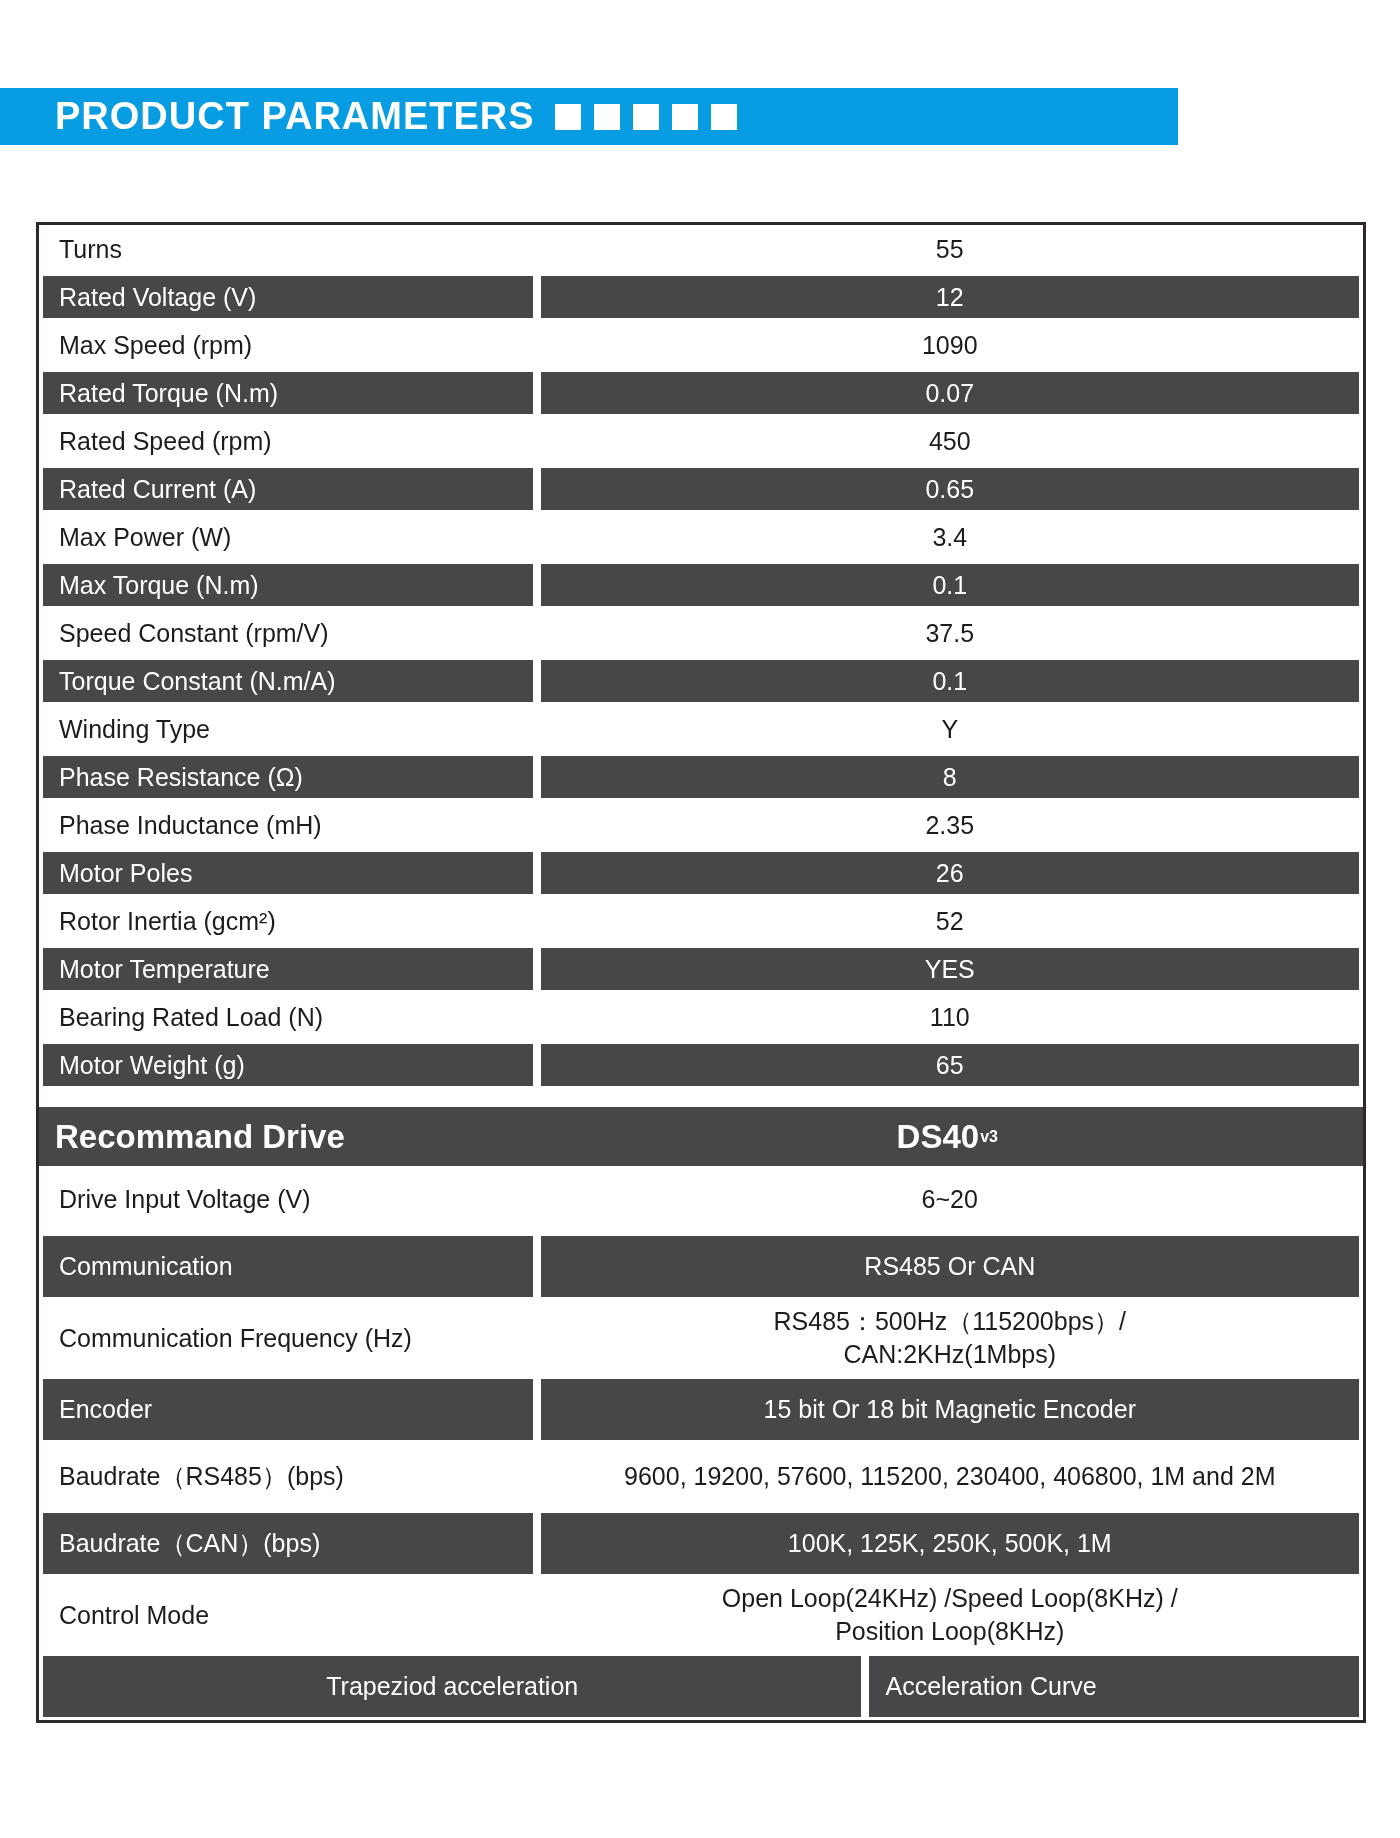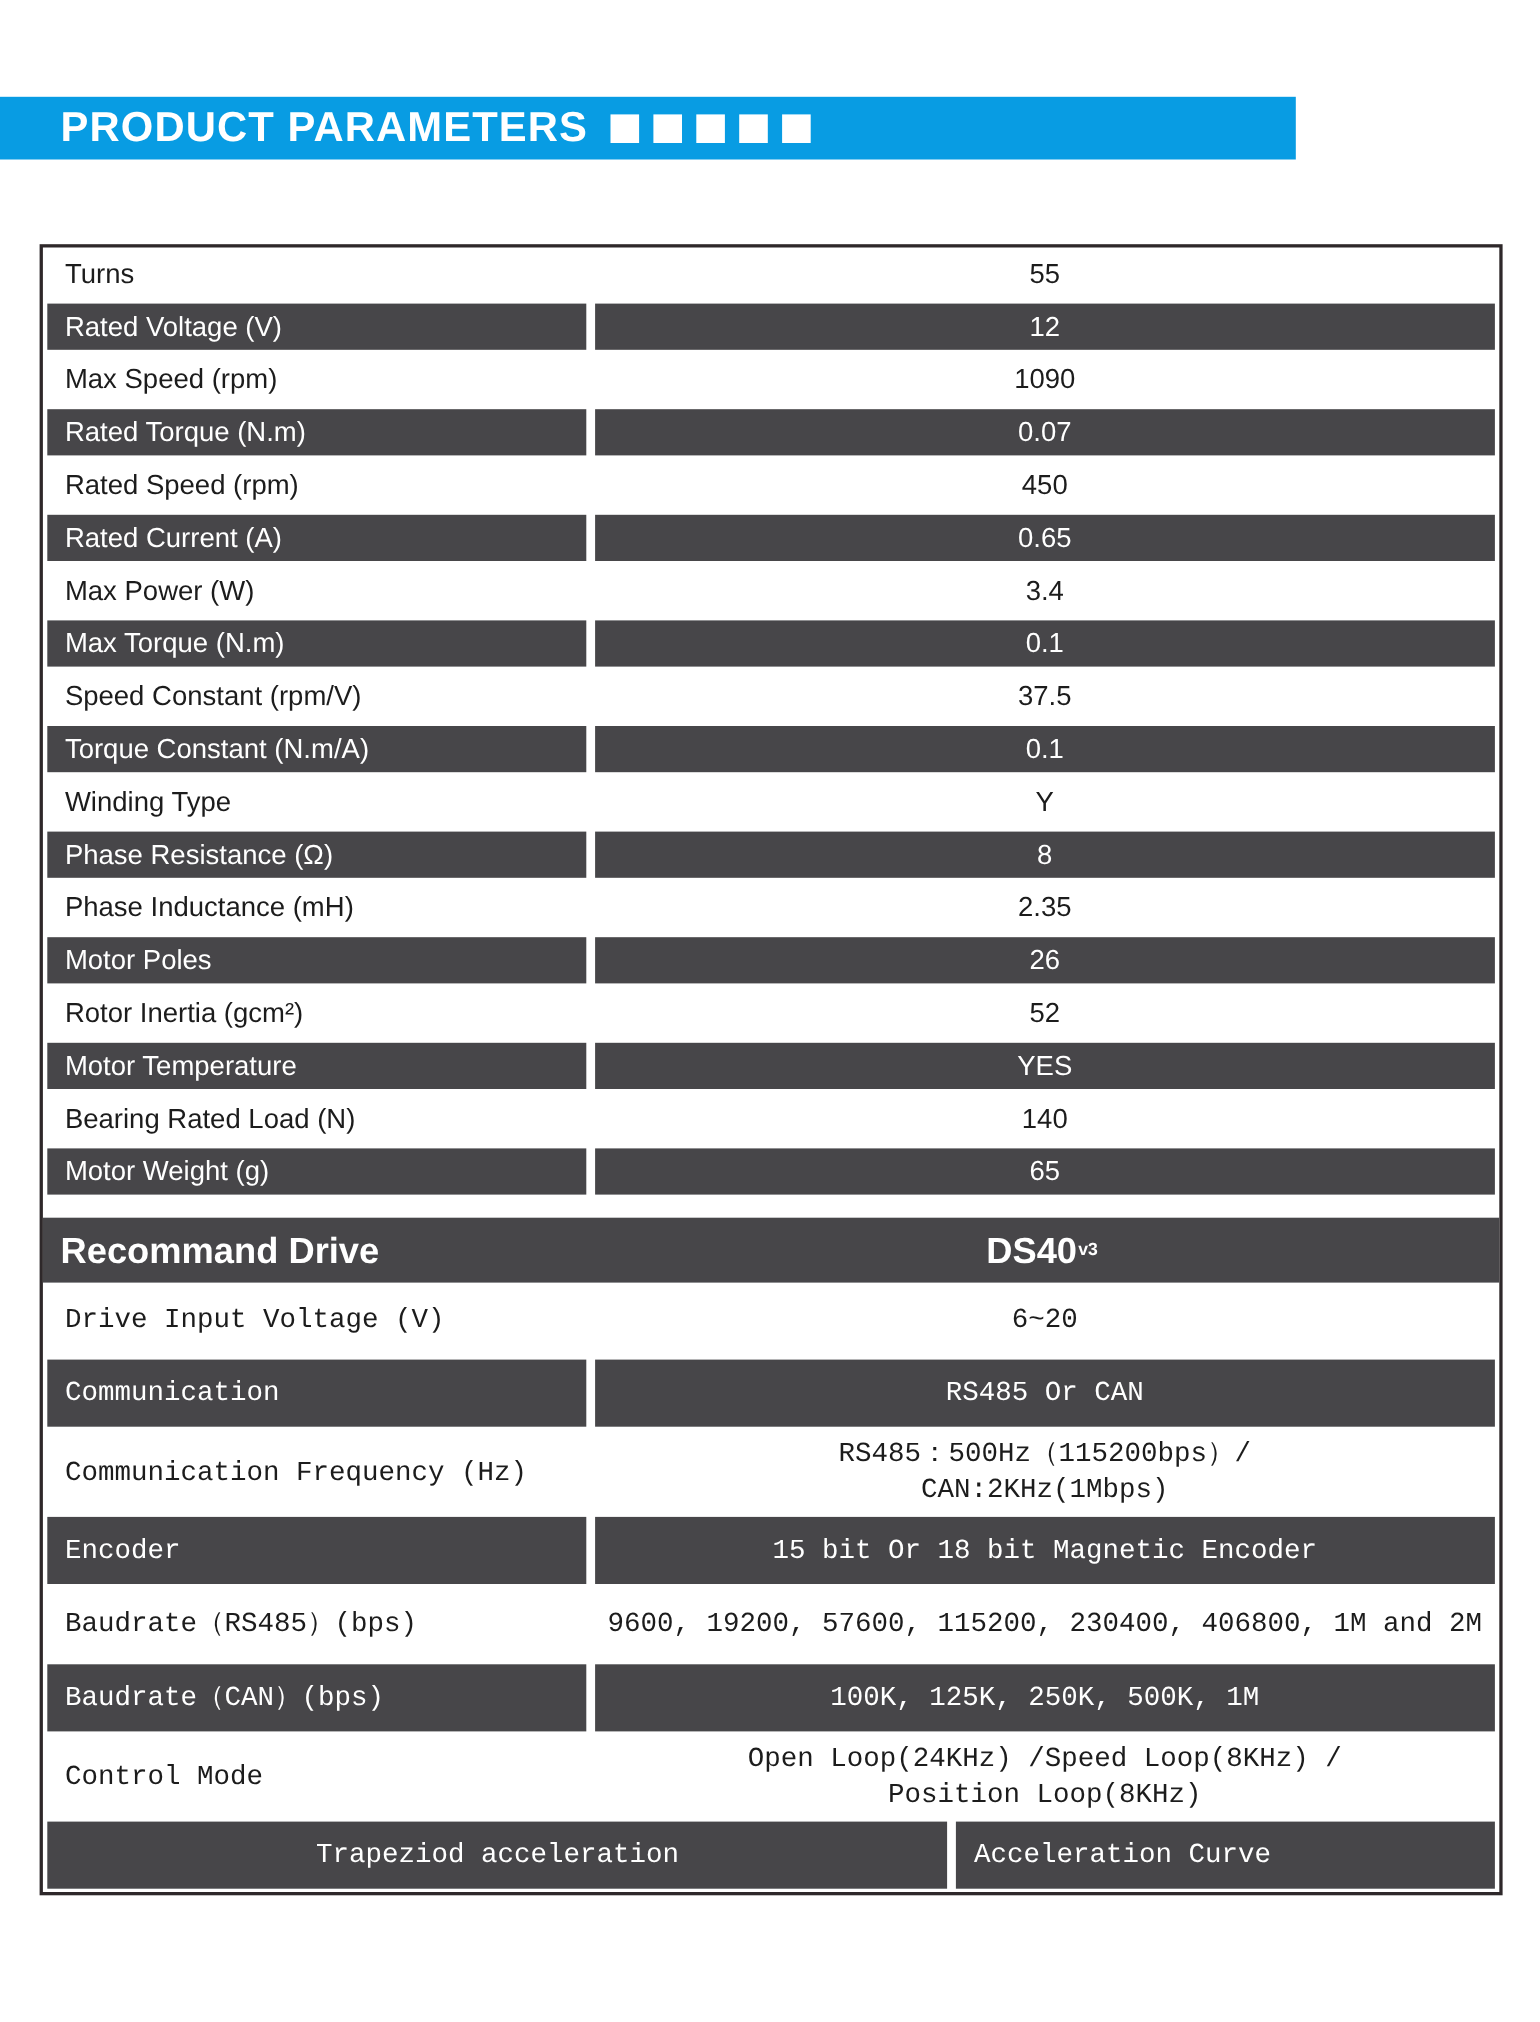--- a/index.html
+++ b/index.html
@@ -92,21 +92,20 @@
   }
   .row.dark .cell{
     background:var(--row-dark);
     color:#ffffff;
   }
   #motor-rows .row{
     height:48px;
   }
   #drive-rows .row{
     min-height:67px;
-    font-family:Liberation Mono, monospace;
   }
   #drive-rows .row.two-line{
     min-height:76px;
   }
   
   .drive-header{
     margin-top:18px;
     height:59px;
     background:var(--row-dark);
     display:flex;
@@ -239,21 +238,21 @@
   </div>
         <div class="row dark">
     <div class="cell label">Motor Temperature</div>
     <div class="cell value">
             <span>YES</span>
           </div>
   </div>
         <div class="row">
     <div class="cell label">Bearing Rated Load (N)</div>
     <div class="cell value">
-            <span>140</span>
+            <span>110</span>
           </div>
   </div>
         <div class="row dark">
     <div class="cell label">Motor Weight (g)</div>
     <div class="cell value">
             <span>65</span>
           </div>
   </div>
       </div>
 

